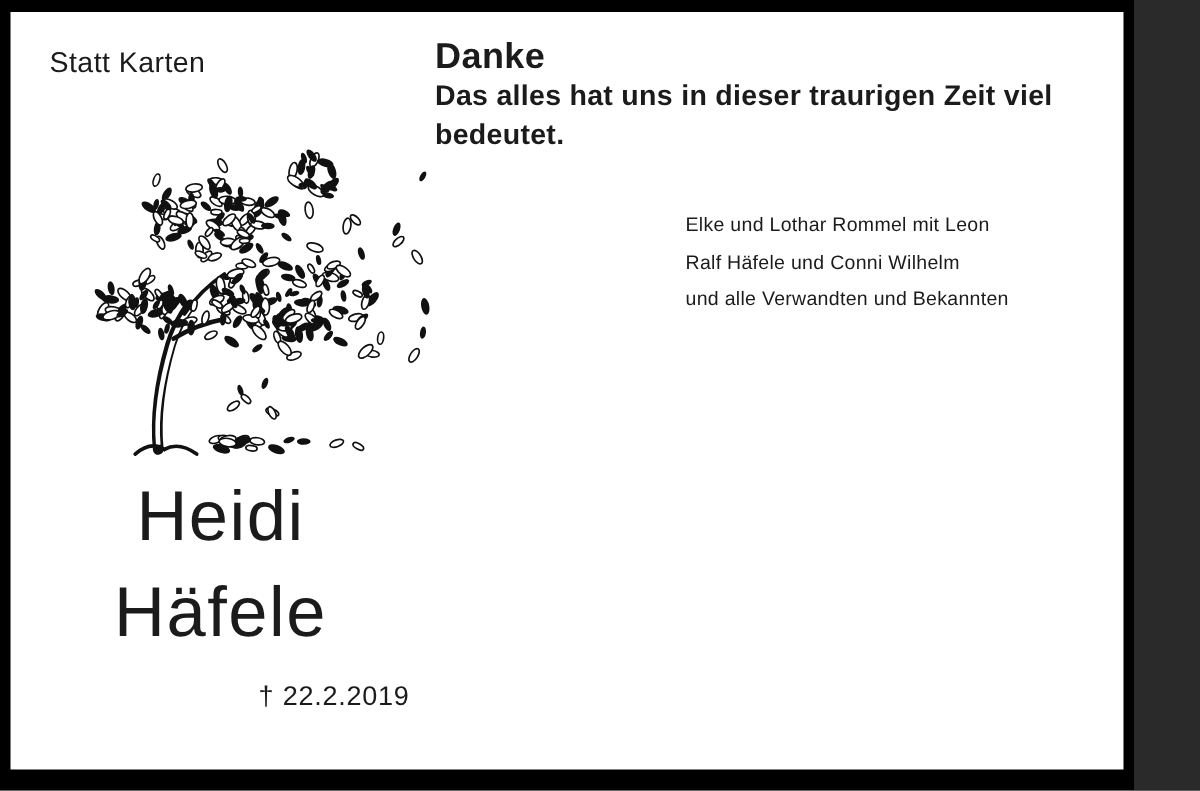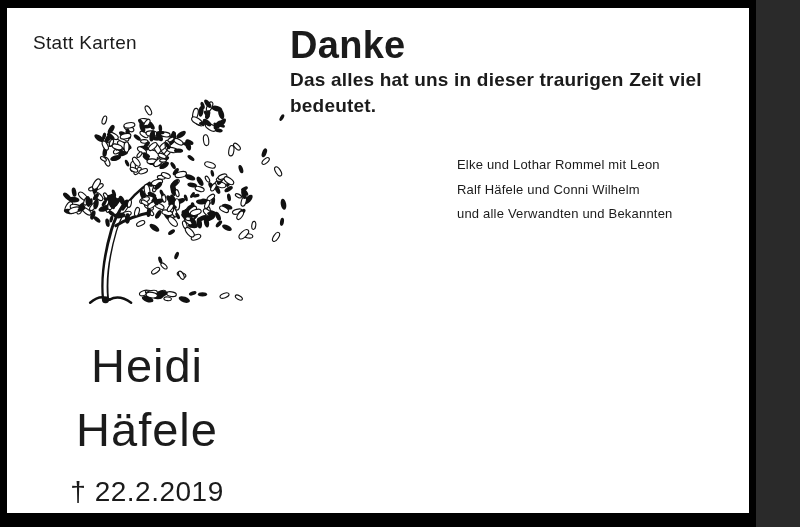--- a/index.html
+++ b/index.html
@@ -20,35 +20,35 @@
     color:var(--text);
   }
   .statt-karten{
     position:absolute;left:26px;top:24px;
     font-size:19px;letter-spacing:.3px;
   }
   .tree-wrap{
     position:absolute;left:34px;top:68px;width:248px;height:238px;
   }
   .name-block{
-    position:absolute;left:14px;top:326px;width:252px;
+    position:absolute;left:14px;top:304px;width:252px;
     text-align:center;
   }
   .name-line{
     font-size:47px;line-height:64px;font-weight:400;
     letter-spacing:1px;
   }
   .death-date{
-    margin-top:14px;font-size:28px;letter-spacing:.5px;
+    margin-top:14px;font-size:18px;letter-spacing:.5px;text-align:right;
   }
   .right-col{
     position:absolute;left:283px;top:16px;width:500px;
   }
   .headline{
-    font-size:38px;font-weight:700;letter-spacing:.3px;margin:0;
+    font-size:24px;font-weight:700;letter-spacing:.3px;margin:0;
   }
   .para{
     font-size:19px;line-height:26px;letter-spacing:.2px;
     white-space:pre-line;margin:0;
   }
   .para.p1{margin-top:28px;}
   .para.p2{margin-top:36px;}
   .para.p3{font-weight:bold;}
   .signature{
     font-size:13px;line-height:24.5px;letter-spacing:.2px;

